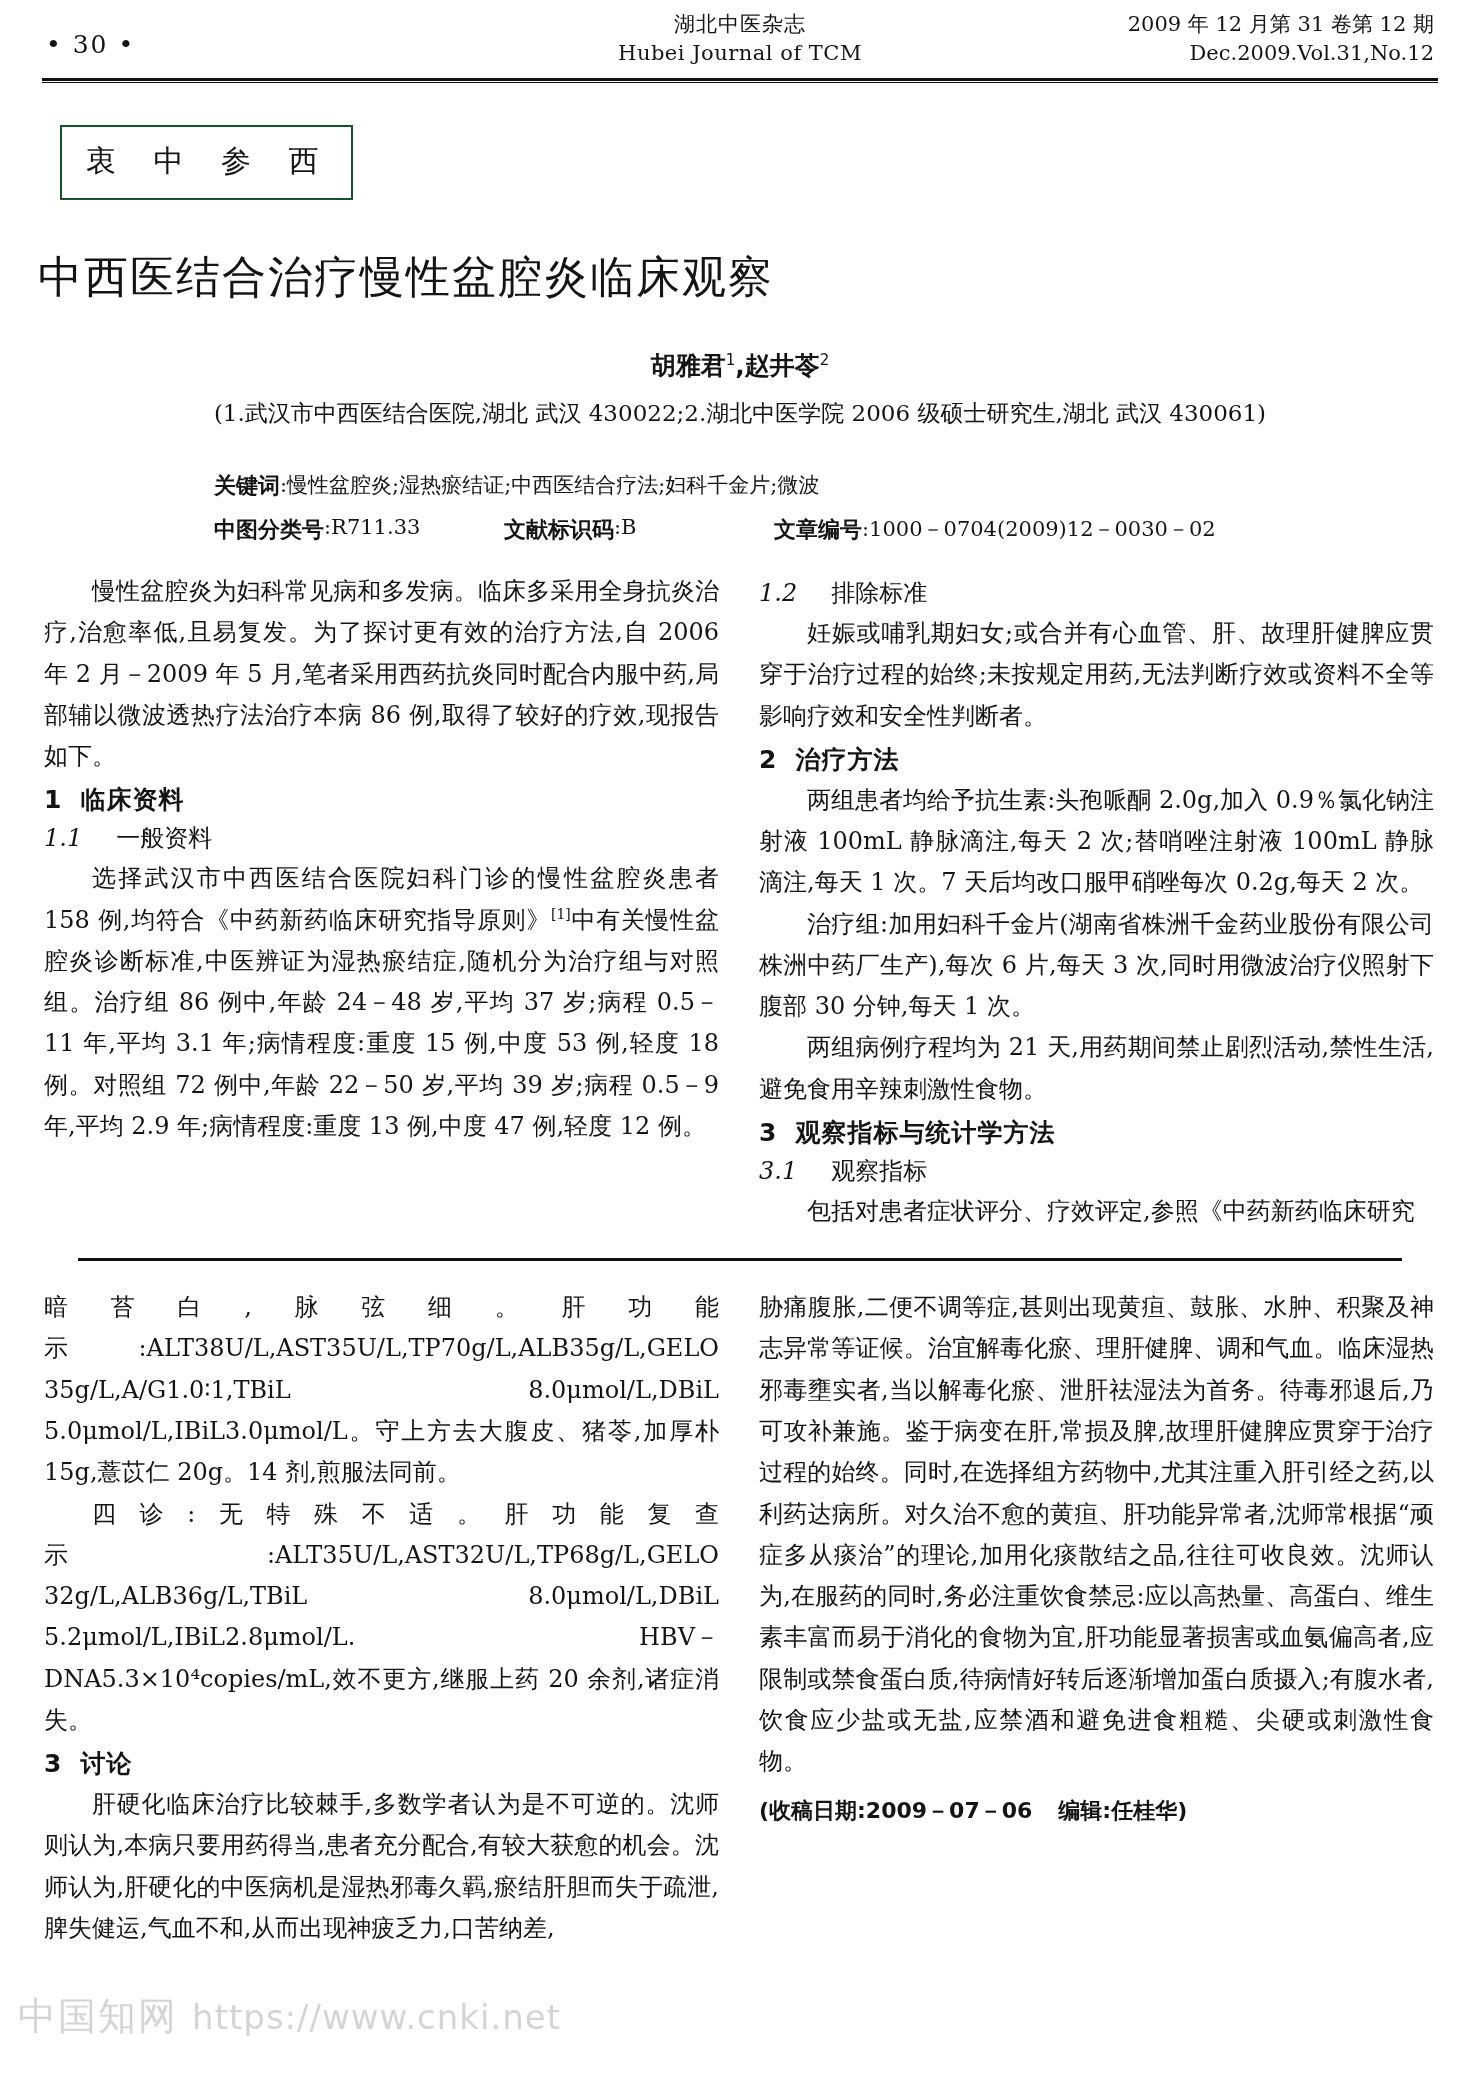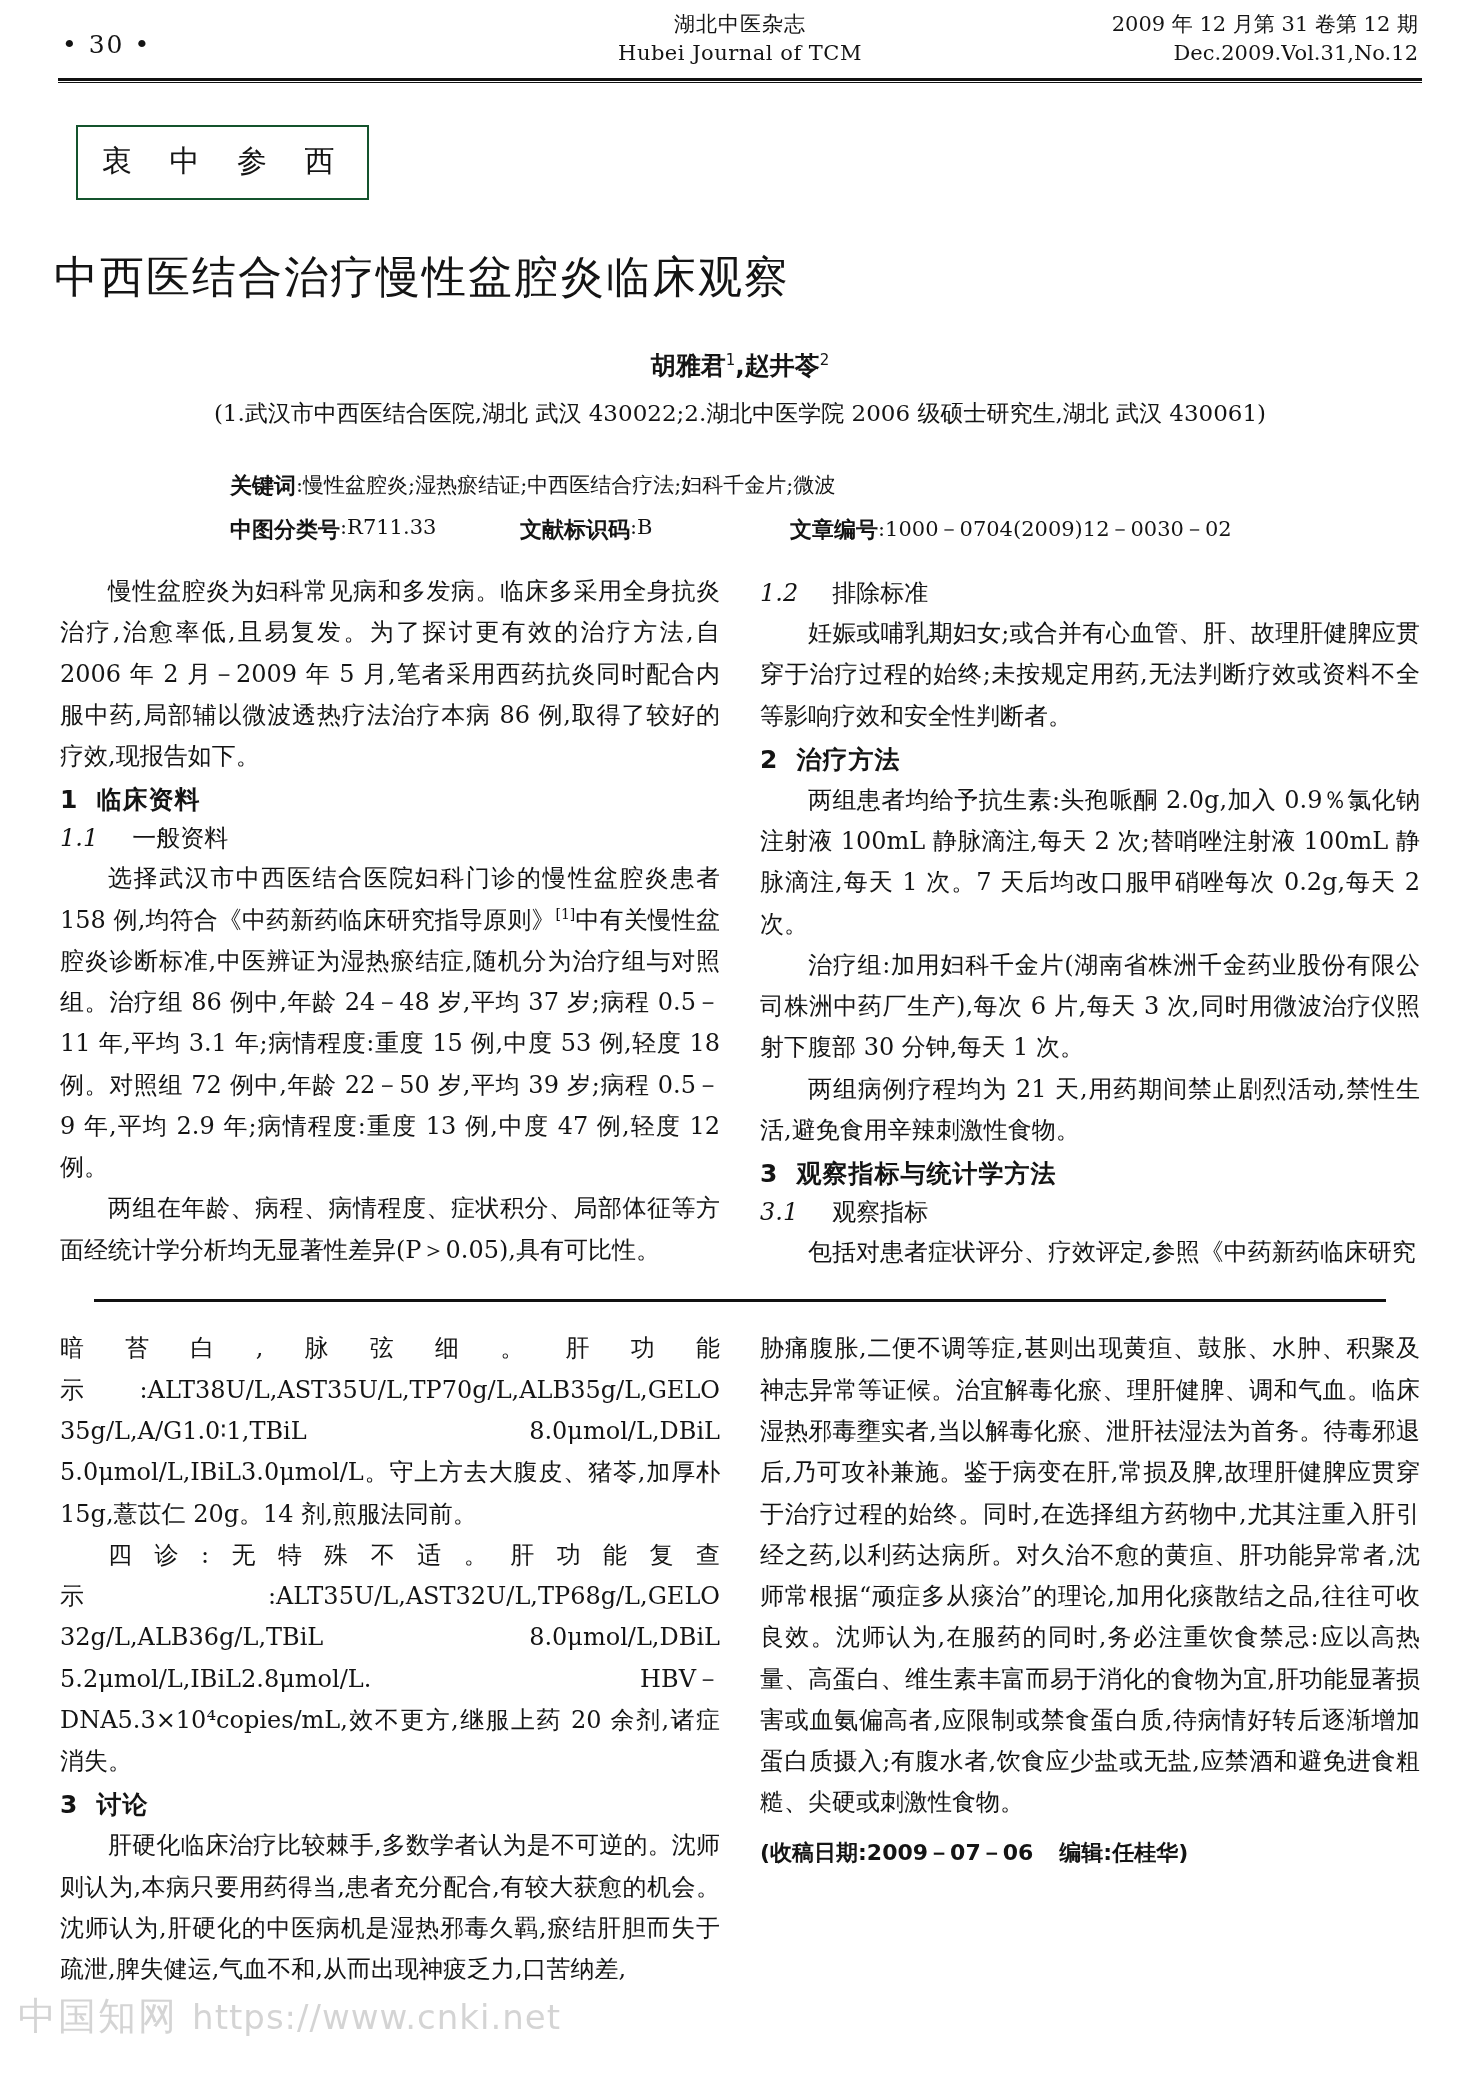--- a/index.html
+++ b/index.html
@@ -4,21 +4,21 @@
 <style>
   * { margin:0; padding:0; box-sizing:border-box; }
   html,body { background:#ffffff; }
   body {
     width:1480px; height:2100px;
     font-family:"DejaVu Serif","Liberation Serif",serif;
     color:#141414;
     position:relative;
     overflow:hidden;
   }
-  .page { position:relative; width:1480px; height:2100px; padding:0 54px; }
+  .page { position:relative; width:1480px; height:2100px; padding:0 38px; }
 
   
   .runhead { position:relative; height:72px; padding-top:12px; }
   .rh-left {
     position:absolute; left:8px; top:30px;
     font-size:25px; letter-spacing:2px;
   }
   .rh-center {
     position:absolute; left:0; right:0; top:10px;
     text-align:center; line-height:1.38;
@@ -210,21 +210,20 @@
       <h3 class="sec">
         <span class="num">1</span><span>临床资料</span>
       </h3>
 
       <h4 class="sub">
         <span class="num">1.1</span><span>一般资料</span>
       </h4>
 
       <p class="tx ind"><span>选择武汉市中西医结合医院妇科门诊的慢性盆腔炎患者 158 例,均符合《中药新药临床研究指导原则》</span><sup class="ref">[1]</sup><span>中有关慢性盆腔炎诊断标准,中医辨证为湿热瘀结症,随机分为治疗组与对照组。治疗组 86 例中,年龄 24－48 岁,平均 37 岁;病程 0.5－11 年,平均 3.1 年;病情程度:重度 15 例,中度 53 例,轻度 18 例。对照组 72 例中,年龄 22－50 岁,平均 39 岁;病程 0.5－9 年,平均 2.9 年;病情程度:重度 13 例,中度 47 例,轻度 12 例。</span></p>
 
-      <p class="tx ind">两组在年龄、病程、病情程度、症状积分、局部体征等方面经统计学分析均无显著性差异(P＞0.05),具有可比性。</p>
     </div>
 
     <div class="col">
       <h4 class="sub">
         <span class="num">1.2</span><span>排除标准</span>
       </h4>
       <p class="tx ind">妊娠或哺乳期妇女;或合并有心血管、肝、故理肝健脾应贯穿于治疗过程的始终;未按规定用药,无法判断疗效或资料不全等影响疗效和安全性判断者。</p>
 
       <h3 class="sec">
         <span class="num">2</span><span>治疗方法</span>

